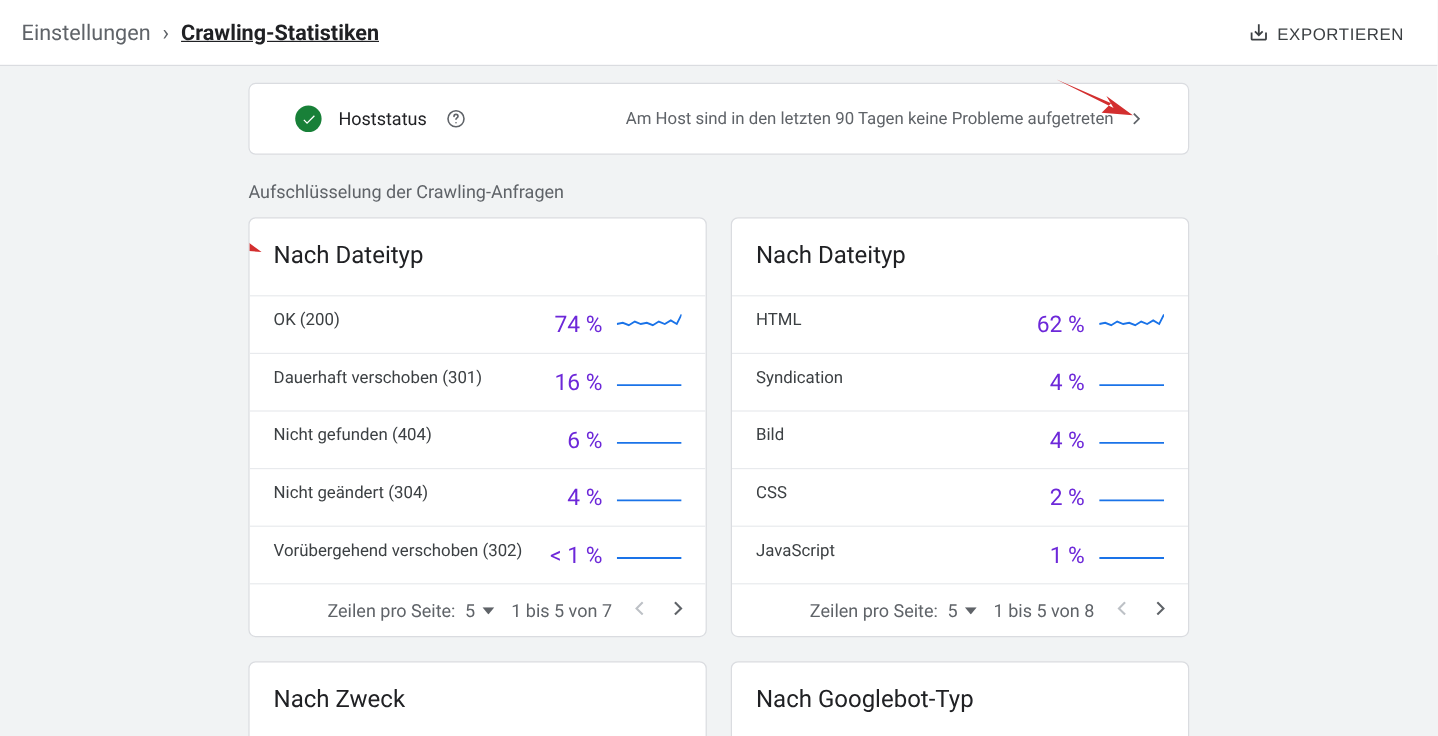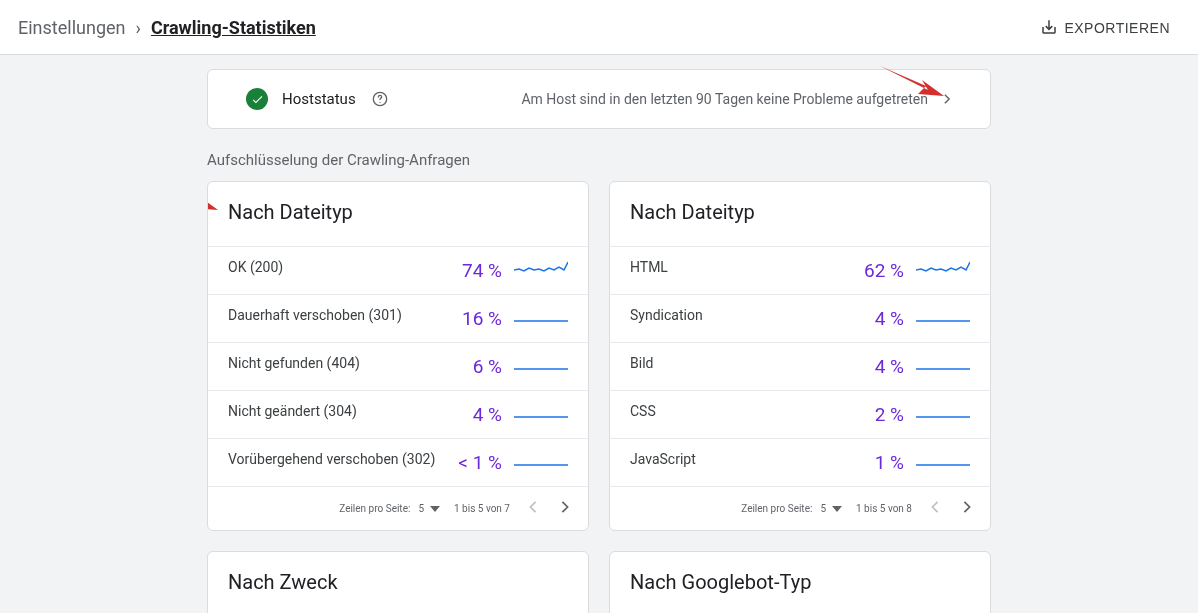--- a/index.html
+++ b/index.html
@@ -21,21 +21,21 @@
 .host-msg { flex: 1; text-align: right; color: #5f6368; font-size: 14px; }
 .chevron { width: 10px; height: 10px; color: #5f6368; }
 .section-title { margin: 22px 0 12px 0; color: #5f6368; font-size: 15px; }
 .grid { display: grid; grid-template-columns: 1fr 1fr; gap: 20px; }
 .card { background: #fff; border: 1px solid #dadce0; border-radius: 6px; overflow: hidden; }
 .card-title { font-size: 20px; padding: 18px 20px 22px 20px; }
 .row { display: flex; align-items: flex-start; padding: 12px 20px; border-top: 1px solid #e8eaed; gap: 12px; cursor: pointer; }
 .row-label { flex: 1; font-size: 14px; color: #3c4043; }
 .row-pct { color: #6d28d9; font-size: 19px; width: 44px; text-align: right; }
 .spark { width: 54px; height: 18px; }
-.card-footer { display: flex; align-items: center; justify-content: flex-end; padding: 10px 14px; gap: 14px; border-top: 1px solid #e8eaed; color: #5f6368; font-size: 10px; text-align: right; }
+.card-footer { display: flex; align-items: center; justify-content: flex-end; padding: 10px 14px; gap: 14px; border-top: 1px solid #e8eaed; color: #5f6368; font-size: 15px; text-align: right; }
 .footer-label { margin-right: -6px; }
 .page-size { display: flex; align-items: center; gap: 6px; cursor: pointer; }
 .page-size svg { width: 10px; height: 6px; }
 .nav-btn { background: none; border: none; cursor: pointer; color: #5f6368; padding: 4px; }
 .nav-btn:disabled { color: #bdc1c6; cursor: default; }
 .nav-btn svg { width: 10px; height: 12px; }
 .arrow-annotation { position: absolute; pointer-events: none; }
 .arrow-svg { width: 70px; height: 44px; }
 </style>
 </head>

